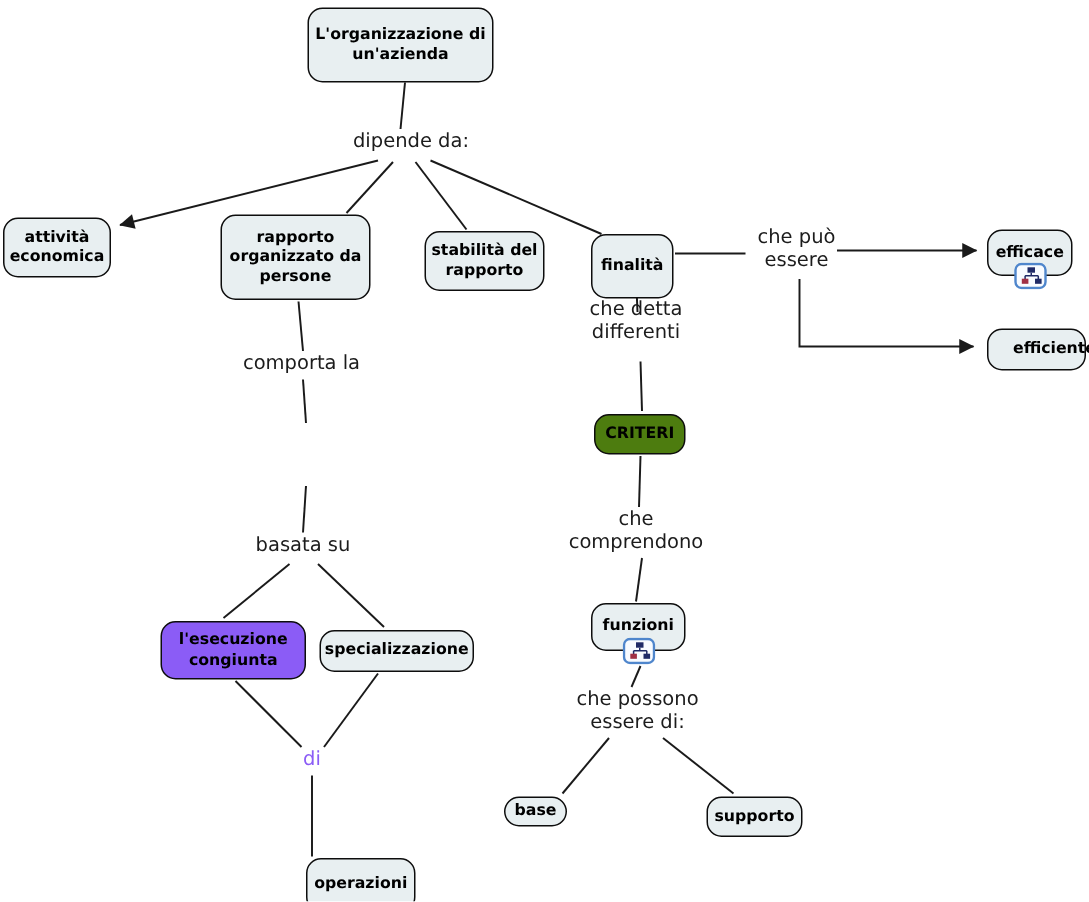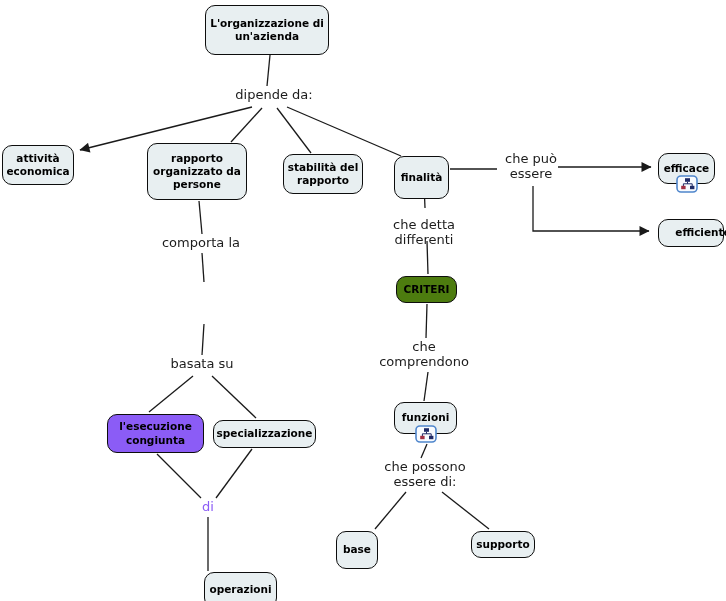--- a/index.html
+++ b/index.html
@@ -81,30 +81,30 @@
         </svg></span></div>
     <div class="node" style="left: 658px; top: 219px; width: 66px; height: 28px; background: rgb(232, 239, 241); border-color: rgb(13, 13, 13); padding-left: 24px;"><span>efficiente</span></div>
     <div class="node" style="left: 396px; top: 276px; width: 61px; height: 27px; background: #4d7c0f; border-color: rgb(13, 13, 13);"><span>CRITERI</span></div>
     <div class="node" style="left: 394px; top: 402px; width: 63px; height: 32px; background: rgb(232, 239, 241); border-color: rgb(13, 13, 13);"><span>funzioni</span><span class="res-icon"><svg width="22" height="18" viewBox="0 0 22 18" xmlns="http://www.w3.org/2000/svg">
           <rect x="1" y="1" width="20" height="16" rx="4" fill="#f8fbff" stroke="#4f86cc" stroke-width="1.6"></rect>
           <rect x="9" y="3.2" width="5" height="3.6" fill="#1f2a66"></rect>
           <path d="M11.5 6.8 v2 M7.4 8.8 h8.8 M7.4 8.8 v2.2 M16.2 8.8 v2.2" stroke="#1f2a66" stroke-width="1" fill="none"></path>
           <rect x="5.2" y="10.8" width="4.4" height="3.4" fill="#a03045"></rect>
           <rect x="14" y="10.8" width="4.4" height="3.4" fill="#1f2a66"></rect>
         </svg></span></div>
-    <div class="node" style="left: 336px; top: 531px; width: 42px; height: 38px; background: rgb(232, 239, 241); border-color: rgb(13, 13, 13);"><span>base</span></div>
+    <div class="node" style="left: 336px; top: 531px; width: 42px; height: 20px; background: rgb(232, 239, 241); border-color: rgb(13, 13, 13);"><span>base</span></div>
     <div class="node" style="left: 471px; top: 531px; width: 64px; height: 27px; background: rgb(232, 239, 241); border-color: rgb(13, 13, 13); justify-content: center;"><span>supporto</span></div>
     <div class="node" style="left: 107px; top: 414px; width: 97px; height: 39px; background: #8b5cf6; border-color: rgb(13, 13, 13);"><span>l'esecuzione
 congiunta</span></div>
     <div class="node" style="left: 213px; top: 420px; width: 103px; height: 28px; background: rgb(232, 239, 241); border-color: rgb(13, 13, 13);"><span>specializzazione</span></div>
     <div class="node" style="left: 172px; top: 572px; width: 73px; height: 36px; background: rgb(232, 239, 241); border-color: rgb(13, 13, 13); margin-left: 32px;"><span>operazioni</span></div>
     <div class="label" style="left: 274px; top: 88px; color: rgb(28, 28, 28);">dipende da:</div>
     <div class="label" style="left: 531px; top: 152px; color: rgb(28, 28, 28);">che può
 essere</div>
-    <div class="label" style="left: 424px; top: 218px; color: rgb(28, 28, 28);">che detta
+    <div class="label" style="left: 424px; top: 200px; color: rgb(28, 28, 28);">che detta
 differenti</div>
     <div class="label" style="left: 425px; top: 460px; color: rgb(28, 28, 28);">che possono
 essere di:</div>
     <div class="label" style="left: 424px; top: 340px; color: rgb(28, 28, 28);">che
 comprendono</div>
     <div class="label" style="left: 201px; top: 236px; color: rgb(28, 28, 28);">comporta la</div>
     <div class="label" style="left: 202px; top: 357px; color: rgb(28, 28, 28);">basata su</div>
     <div class="label" style="left: 208px; top: 500px; color: #8b5cf6;">di</div>
   </div>
 

